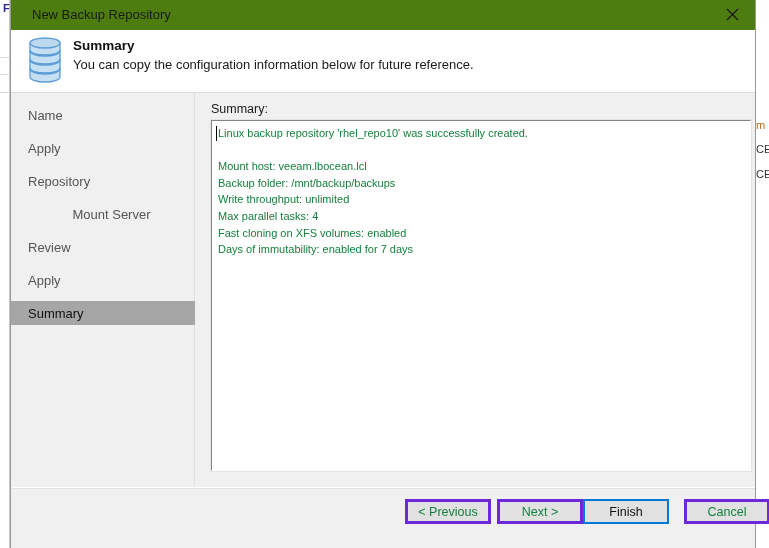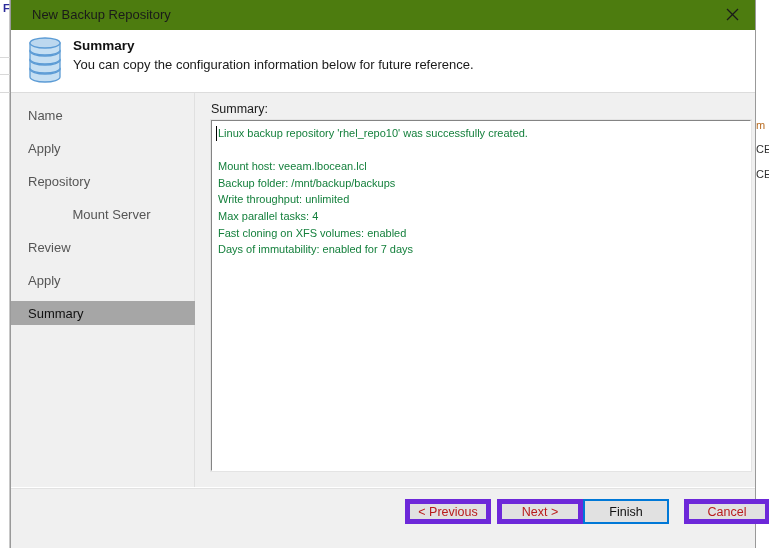--- a/index.html
+++ b/index.html
@@ -229,22 +229,22 @@
     background: #e2e2e2;
   }
   .dlg-button {
     position: absolute;
     top: 11px;
     width: 86px;
     height: 25px;
     font-size: 12.5px;
     font-family: "Liberation Sans", sans-serif;
     background: #e1e1e1;
-    border: 5px solid #6d28d9;
-    color: #b91c1c;
+    border: 3px solid #6d28d9;
+    color: #15803d;
     display: flex;
     align-items: center;
     justify-content: center;
     box-sizing: border-box;
     cursor: default;
   }
   .dlg-button.enabled {
     color: #111111;
     background: #e1e1e1;
     border: 2px solid #0078d7;

